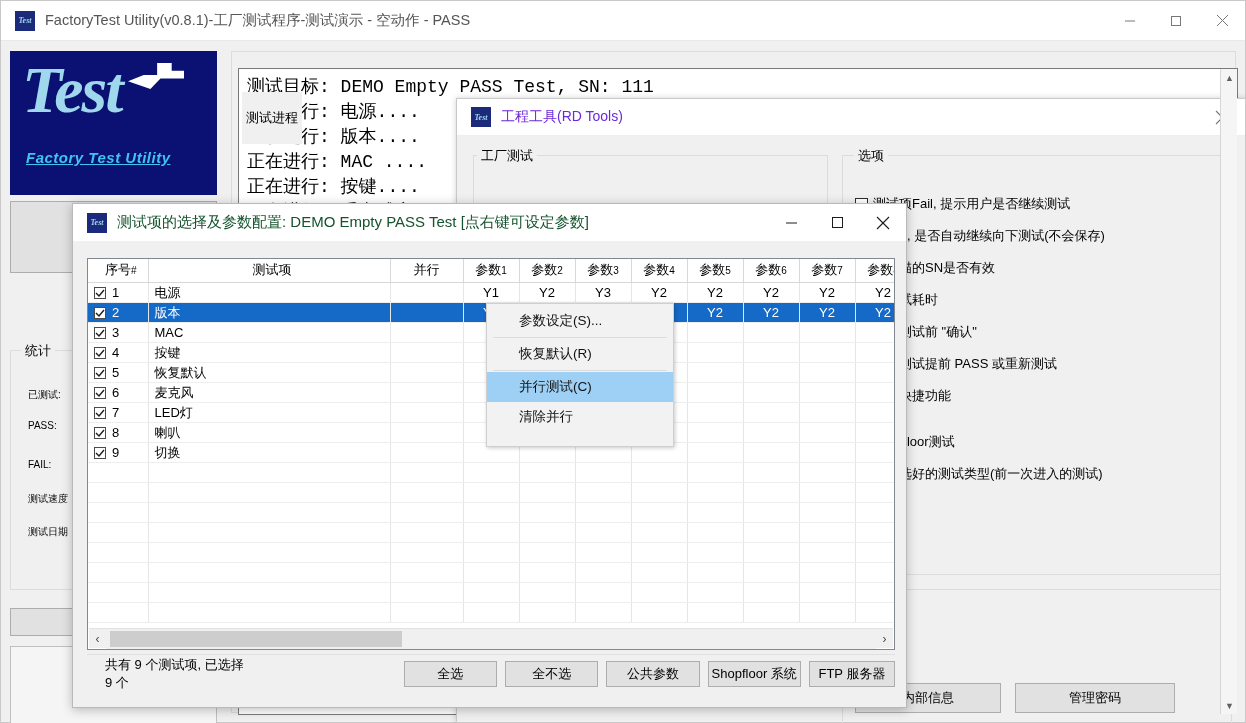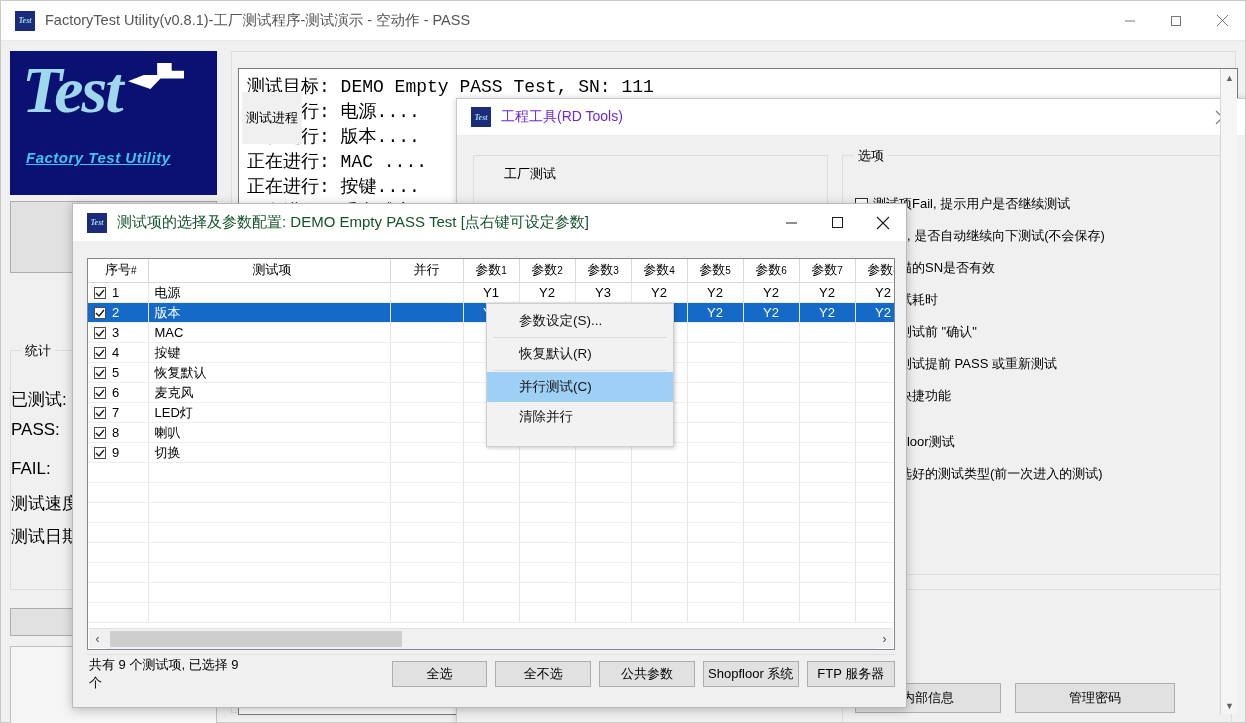--- a/index.html
+++ b/index.html
@@ -62,21 +62,21 @@
   #left-btn-1{ position:absolute; left:9px; top:159px; width:207px; height:72px; }
 
   #stats-group{
     position:absolute; left:9px; top:308px; width:207px; height:240px;
     border:1px solid #dcdcdc;
   }
   #stats-legend{
     position:absolute; left:20px; top:300px; background:#f0f0f0; padding:0 4px;
     font-size:13px;
   }
-  .stat-row{ position:absolute; left:10px; font-size:17px; white-space:nowrap; }
+  .stat-row{ position:absolute; left:27px; font-size:10px; white-space:nowrap; }
 
   #param-btn{ position:absolute; left:9px; top:566px; width:207px; height:28px; }
   #bottom-box{ position:absolute; left:9px; top:604px; width:207px; height:78px; border:1px solid #c0c0c0; background:#f5f5f5; }
 
   
   #progress-group{
     position:absolute; left:230px; top:9px; right:9px; bottom:9px;
     border:1px solid #dcdcdc;
   }
   #progress-legend{
@@ -104,21 +104,21 @@
     height:37px; background:#fff; display:flex; align-items:center; border-bottom:1px solid #eee;
   }
   #rd-title{ color:#6d28d9; font-size:14px; }
   #rd-close{ margin-left:auto; width:46px; height:37px; display:flex; align-items:center; justify-content:center; color:#777; }
   #rd-body{ position:absolute; left:0; top:38px; right:0; bottom:0; }
 
   .gbox{ position:absolute; border:1px solid #dcdcdc; }
   .glegend{ position:absolute; background:#f0f0f0; padding:0 4px; font-size:13px; }
 
   #factory-box{ left:16px; top:18px; width:355px; height:420px; }
-  #factory-legend{ left:43px; top:10px;margin-top:18px; }
+  #factory-legend{ left:20px; top:10px; }
   #open-log-btn{ position:absolute; left:40px; top:82px; width:290px; height:26px; }
 
   #options-box{ left:385px; top:18px; width:390px; height:420px; }
   #options-legend{ left:397px; top:10px; }
   .opt-row{ position:absolute; left:398px; display:flex; align-items:center; font-size:13px; white-space:nowrap; }
   .cb{
     width:13px; height:13px; border:1px solid #2e2e2e; background:#fff; margin-right:5px; flex:none;
     display:inline-block;
   }
 
@@ -172,21 +172,21 @@
   #hs-left,#hs-right{ width:17px; text-align:center; color:#4b4b4b; font-size:12px; }
   #hs-track{ flex:1; height:20px; position:relative; background:#f0f0f0; }
   #hs-thumb{ position:absolute; left:4px; top:2px; width:292px; height:16px; background:#cdcdcd; }
 
   
   #footer-bar{
     position:absolute; left:14px; top:412px; width:808px; height:38px;
     border-top:1px solid #e0e0e0;
     display:flex; align-items:center;
   }
-  #count-label{ font-size:13px; margin-left:2px; }
+  #count-label{ font-size:13px; margin-left:18px; }
   .fbtn{ height:26px; margin-left:8px; }
   #btn-selall{ width:104px; margin-left:150px;}
   #btn-selnone{ width:104px; }
   #btn-common{ width:104px; }
   #btn-shopfloor{ width:104px; }
   #btn-ftp{ width:96px; }
 
   
   #ctxmenu{
     position:absolute; left:486px; top:303px; width:188px; height:144px;

